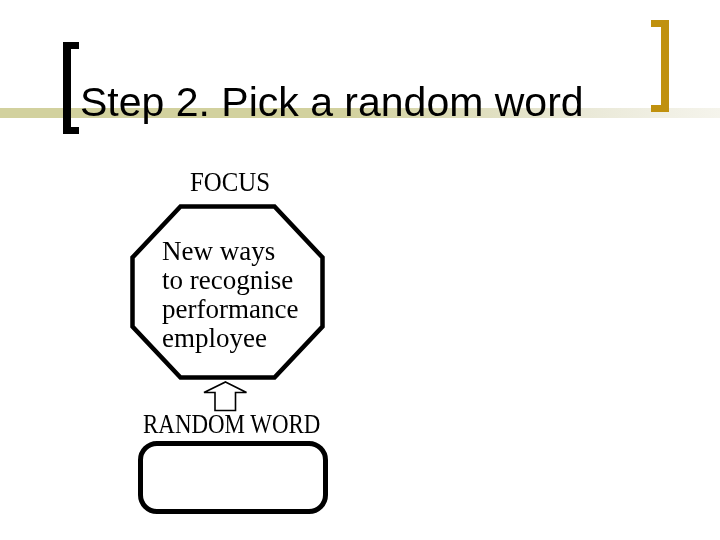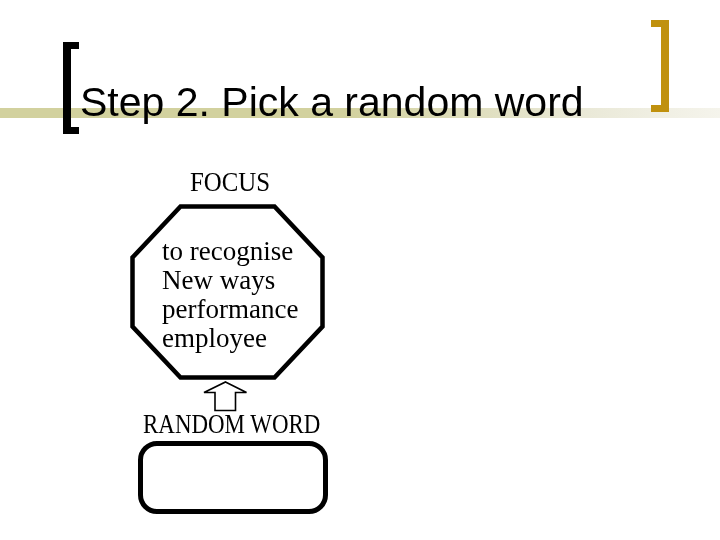--- a/index.html
+++ b/index.html
@@ -137,22 +137,22 @@
 
   <h1 class="slide-title">Step 2. Pick a random word</h1>
 
   <div class="serif focus-label">FOCUS</div>
 
   <svg class="octagon-svg" width="195" height="176" viewBox="-2.5 -2.5 195 176">
     <polygon points="48,0 142,0 190,51 190,120 142,171 48,171 0,120 0,51" fill="#ffffff" stroke="#000000" stroke-width="4.5"></polygon>
   </svg>
 
   <div class="serif octagon-text">
+    <div>New ways</div>
     <div>to recognise</div>
-    <div>New ways</div>
     <div>performance</div>
     <div>employee</div>
   </div>
 
   <svg class="arrow-svg" width="46" height="31" viewBox="0 0 46 31">
     <polygon points="23.5,1 44.5,11.5 33.5,11.5 33.5,29.5 13,29.5 13,11.5 2,11.5" fill="#ffffff" stroke="#000000" stroke-width="1.6" stroke-linejoin="miter"></polygon>
   </svg>
 
   <div class="serif random-word-label">RANDOM WORD</div>
 

